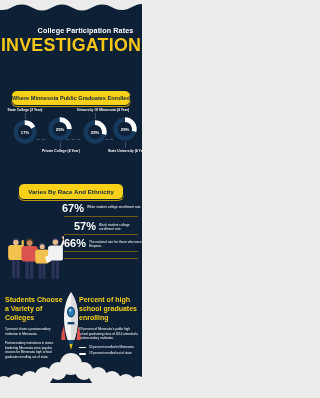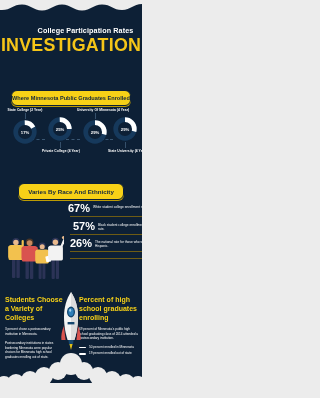--- a/index.html
+++ b/index.html
@@ -49,36 +49,36 @@
   }
   .donut-wrap{position:relative;width:24px;height:24px;margin:0 auto;}
   .donut-val{
     position:absolute;inset:0;display:flex;align-items:center;justify-content:center;
     color:#ffffff;font-size:4.2px;font-weight:bold;
   }
   .stem{width:1px;background:#35506b;margin:1px auto;}
   .connector{position:absolute;height:1px;border-top:1px dashed #3a5672;}
 
   
-  .stats{position:absolute;top:203px;left:64px;width:84px;}
+  .stats{position:absolute;top:203px;left:58px;width:84px;}
   .stat-row{position:relative;margin-bottom:3.5px;padding-bottom:3px;}
   .stat-row .rule{
     position:absolute;left:6px;right:4px;bottom:0;height:1px;background:#6e5c14;
   }
   .stat-inner{display:flex;align-items:flex-start;gap:3px;}
   .stat-pct{
     color:#ffffff;font-size:11px;font-weight:bold;line-height:1;
     min-width:26px;text-align:right;white-space:nowrap;
   }
   .stat-desc{
     color:#ffffff;font-size:3.2px;line-height:1.35;padding-top:2px;
     letter-spacing:.02px;
   }
   .r1 .stat-pct{margin-left:0;}
-  .r2 .stat-inner{margin-left:5px;justify-content:flex-end;}
+  .r2 .stat-inner{margin-left:12px;justify-content:flex-end;}
   .r3 .stat-inner{margin-left:2px;}
   .r4 .stat-inner{margin-left:-2px;}
 
   
   .people{position:absolute;left:2px;top:232px;width:62px;height:58px;}
 
   
   .bottom{position:absolute;top:296px;left:0;width:142px;height:70px;}
   .col{position:absolute;top:0;}
   .col-left{left:5px;width:58px;}
@@ -189,21 +189,21 @@
     </div>
     <div class="stat-row r2">
       <div class="stat-inner">
         <div class="stat-pct">57%</div>
         <div class="stat-desc">Black student college enrollment rate.</div>
       </div>
       <div class="rule"></div>
     </div>
     <div class="stat-row r3">
       <div class="stat-inner">
-        <div class="stat-pct">26%</div>
+        <div class="stat-pct">66%</div>
         <div class="stat-desc">The national rate for those who were Hispanic.</div>
       </div>
       <div class="rule"></div>
     </div>
     <div class="stat-row r4">
       <div class="rule"></div>
     </div>
   </div>
 
   <svg class="people" viewBox="0 0 62 58">

